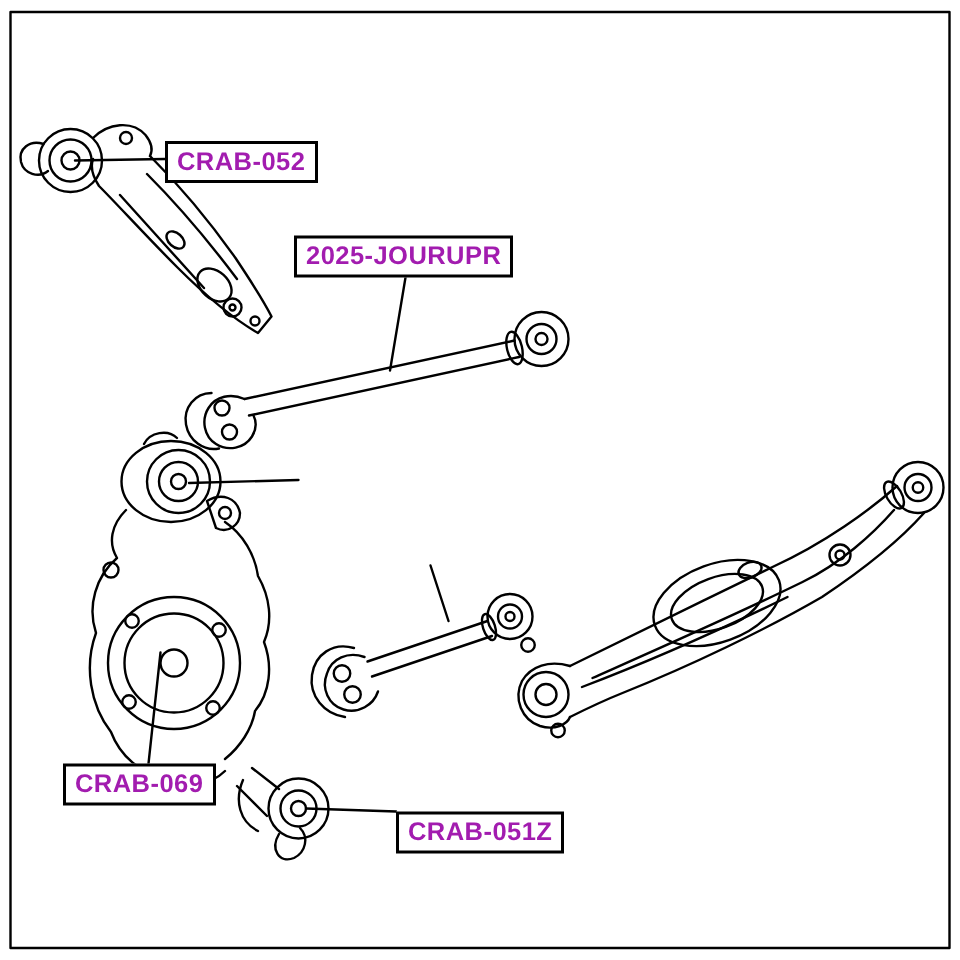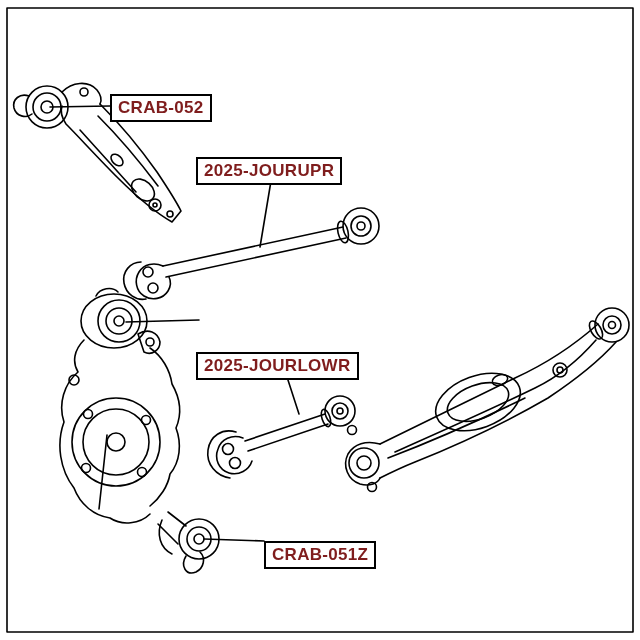--- a/index.html
+++ b/index.html
@@ -13,21 +13,21 @@
   }
   #drawing {
     position: absolute;
     left: 0; top: 0;
     width: 640px; height: 640px;
   }
   .part-label {
     position: absolute;
     border: 2px solid #000000;
     background: #ffffff;
-    color: #7f1d1d;
+    color: #a21caf;
     font-weight: bold;
     font-size: 17px;
     line-height: 1;
     padding: 3px 6px 4px 6px;
     white-space: nowrap;
     letter-spacing: 0.3px;
   }
   #label-crab-052   { left: 110px; top: 94px; }
   #label-jourupr    { left: 196px; top: 157px; }
   #label-crab-070   { left: 199px; top: 309px; }
@@ -143,18 +143,18 @@
       <line x1="99" y1="509" x2="107" y2="435"></line>
       <line x1="264" y1="541" x2="204" y2="539"></line>
     </g>
   </svg>
 
   <div class="part-label" id="label-crab-052">CRAB-052</div>
 
   <div class="part-label" id="label-jourupr">2025-JOURUPR</div>
 
 
-  <div class="part-label" id="label-jourlowr">2025-JOURLOWR</div>
 
+  <div class="part-label" id="label-crab-069">CRAB-069</div>
 
   <div class="part-label" id="label-crab-051z">CRAB-051Z</div>
 
 </div>
 
 </body></html>

